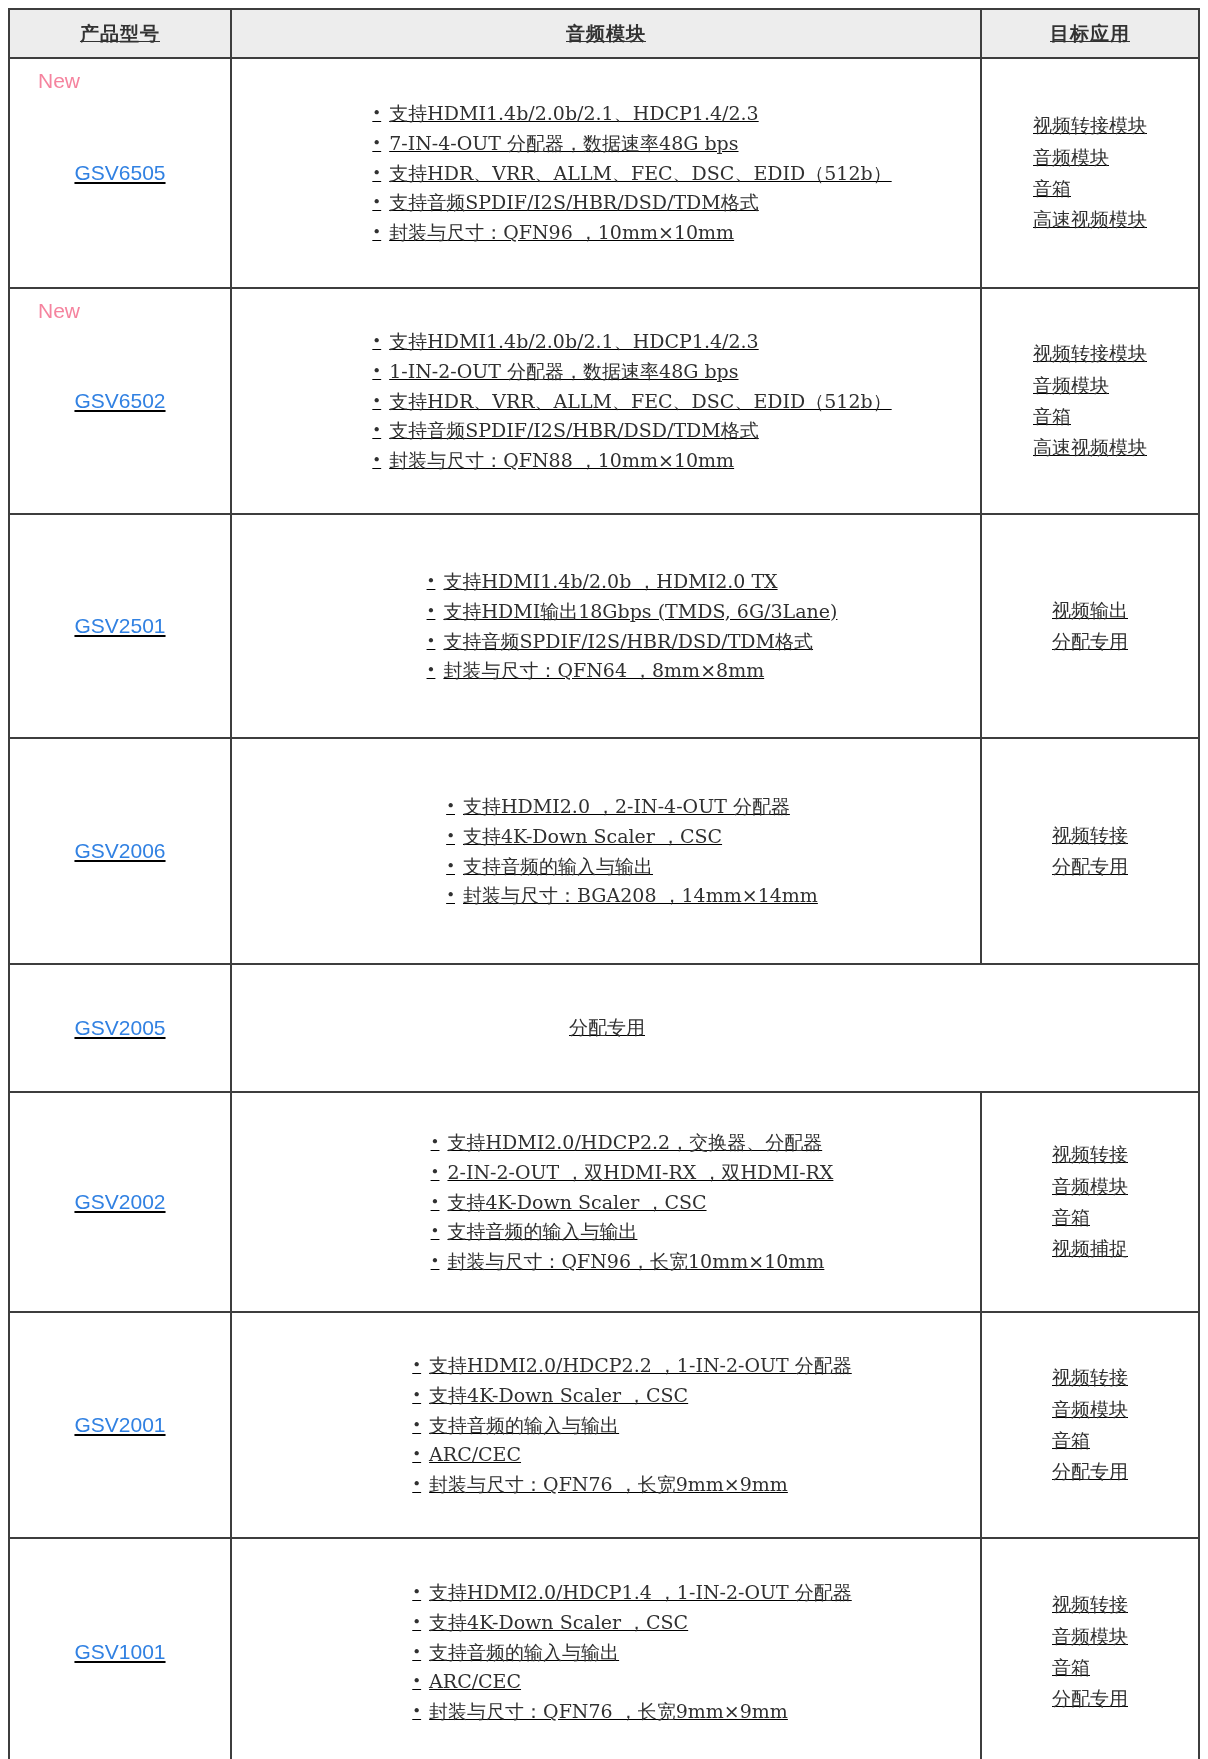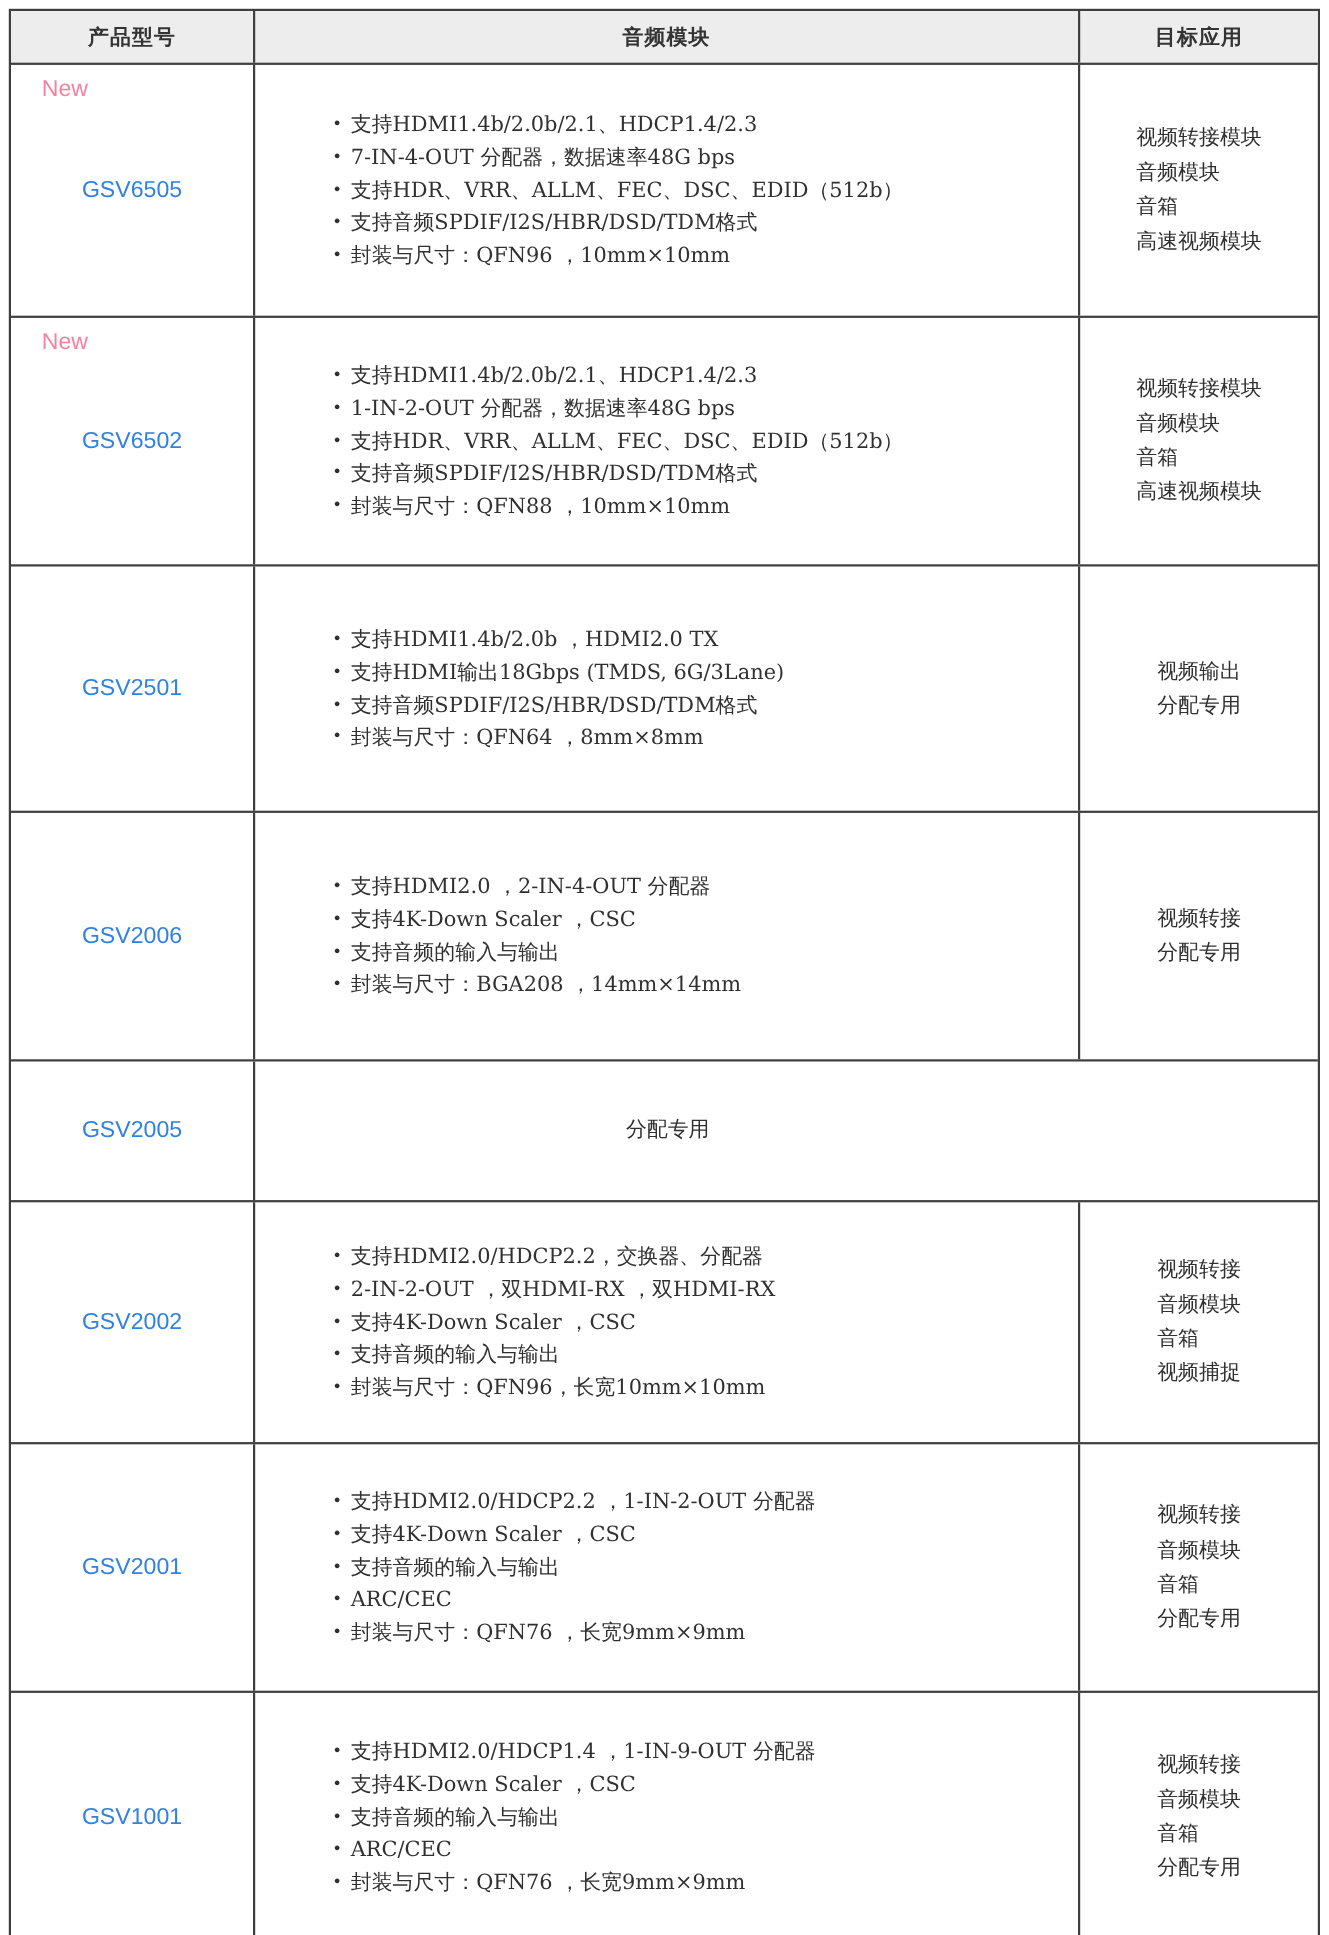--- a/index.html
+++ b/index.html
@@ -24,20 +24,21 @@
     border-bottom: 2px solid #3e3e3e;
     box-sizing: border-box;
   }
   .row:last-child { border-bottom: none; }
   .cell {
     box-sizing: border-box;
     position: relative;
     display: flex;
     align-items: center;
     justify-content: center;
+    text-decoration: underline;
   }
   .cell.c1, .cell.c2 { border-right: 2px solid #3e3e3e; }
 
   
   .header-row { height: 49px; background: #ededed; }
   .header-cell {
     font-size: 19px;
     font-weight: bold;
     color: #333333;
     letter-spacing: 1px;
@@ -59,21 +60,21 @@
     left: 28px;
     font-size: 21px;
     color: #f5839e;
   }
   .model {
     font-size: 21px;
     color: #3181e2;
   }
 
   .desc-cell {
-    justify-content: flex-start;
+    justify-content: center;
     padding-left: 70px;
     padding-right: 18px;
   }
   ul.features {
     list-style: none;
     margin: 0;
     padding: 0;
     font-family: "DejaVu Serif", "Liberation Serif", serif;
     font-size: 19px;
     line-height: 1.42;
@@ -253,21 +254,21 @@
         </div>
       </div>
     </div>
 
     <div class="row r8">
       <div class="cell c1">
         <span class="model">GSV1001</span>
       </div>
       <div class="cell c2 desc-cell">
         <ul class="features">
-          <li>支持HDMI2.0/HDCP1.4 ，1-IN-9-OUT 分配器</li>
+          <li>支持HDMI2.0/HDCP1.4 ，1-IN-2-OUT 分配器</li>
           <li>支持4K-Down Scaler ，CSC</li>
           <li>支持音频的输入与输出</li>
           <li>ARC/CEC</li>
           <li>封装与尺寸：QFN76 ，长宽9mm×9mm</li>
         </ul>
       </div>
       <div class="cell c3">
         <div class="apps">
           <div>视频转接</div>
           <div>音频模块</div>

